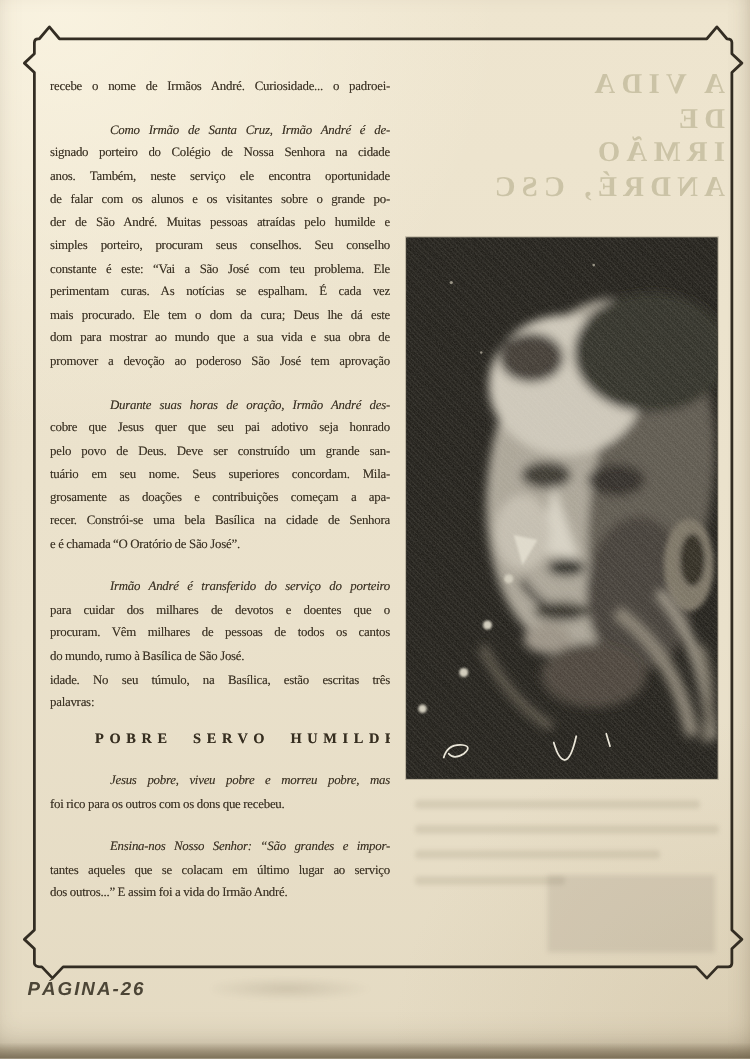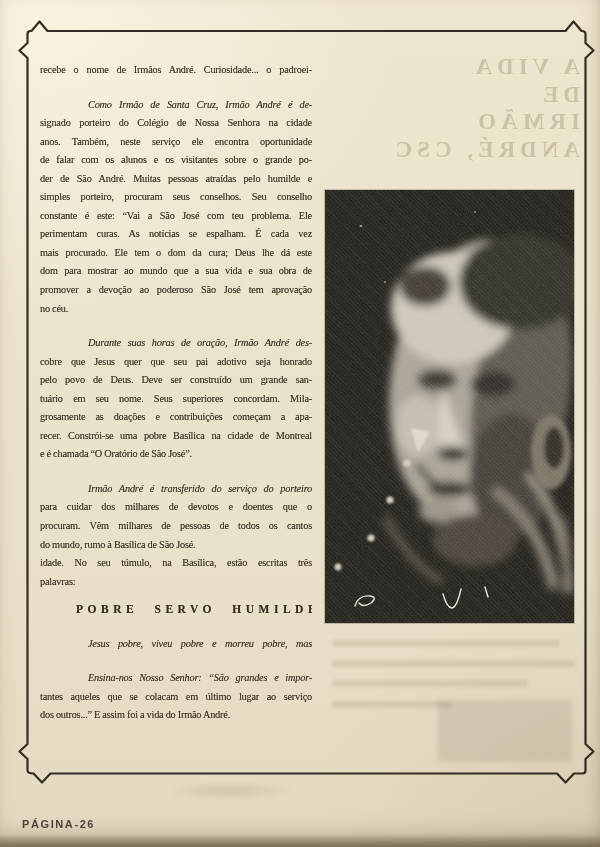--- a/index.html
+++ b/index.html
@@ -44,22 +44,22 @@
   
   .ghost{position:absolute;background:rgba(146,136,108,.20);border-radius:3px;filter:blur(1.6px);}
   .ghost-block{position:absolute;background:rgba(122,115,102,.17);filter:blur(2px);}
   
   .photo{position:absolute;left:325px;top:190px;width:249px;height:433px;
     background:#1a1813;box-shadow:0 0 0 1px rgba(60,52,38,.25);}
   .photo .half{position:absolute;inset:0;
     background:repeating-linear-gradient(45deg, rgba(236,229,211,.05) 0 1px, rgba(0,0,0,0) 1px 3px);}
   .footer{
     position:absolute;left:22px;top:783px;
-    font-family:"Liberation Sans", sans-serif;font-weight:bold;
-    font-size:11px;letter-spacing:1.6px;color:#4c4536;margin-top:35px;
+    font-family:"Liberation Sans", sans-serif;font-style:italic;font-weight:bold;
+    font-size:15px;letter-spacing:1.6px;color:#4c4536;
   }
   .footer-smudge{position:absolute;left:170px;top:782px;width:150px;height:18px;
     background:radial-gradient(60% 70% at 40% 50%, rgba(120,108,86,.20), rgba(120,108,86,0) 75%);
     filter:blur(1.5px);}
 </style>
 </head>
 <body>
 
 <div class="bleed-title" id="bleed-title">
     <div>A VIDA</div>
@@ -99,36 +99,36 @@
     <div class="line">signado porteiro do Colégio de Nossa Senhora na cidade</div>
     <div class="line">anos. Também, neste serviço ele encontra oportunidade</div>
     <div class="line">de falar com os alunos e os visitantes sobre o grande po-</div>
     <div class="line">der de São André. Muitas pessoas atraídas pelo humilde e</div>
     <div class="line">simples porteiro, procuram seus conselhos. Seu conselho</div>
     <div class="line">constante é este: “Vai a São José com teu problema. Ele</div>
     <div class="line">perimentam curas. As notícias se espalham. É cada vez</div>
     <div class="line">mais procurado. Ele tem o dom da cura; Deus lhe dá este</div>
     <div class="line">dom para mostrar ao mundo que a sua vida e sua obra de</div>
     <div class="line">promover a devoção ao poderoso São José tem aprovação</div>
-    <div class="line end">no céu.</div>
     <div class="line indent parastart">Durante suas horas de oração, Irmão André des-</div>
     <div class="line">cobre que Jesus quer que seu pai adotivo seja honrado</div>
     <div class="line">pelo povo de Deus. Deve ser construído um grande san-</div>
     <div class="line">tuário em seu nome. Seus superiores concordam. Mila-</div>
     <div class="line">grosamente as doações e contribuições começam a apa-</div>
-    <div class="line">recer. Constrói-se uma pobre Basílica na cidade de Montreal</div>
+    <div class="line">recer. Constrói-se uma bela Basílica na cidade de Senhora</div>
     <div class="line end">e é chamada “O Oratório de São José”.</div>
     <div class="line indent parastart">Irmão André é transferido do serviço do porteiro</div>
     <div class="line">para cuidar dos milhares de devotos e doentes que o</div>
     <div class="line">procuram. Vêm milhares de pessoas de todos os cantos</div>
     <div class="line end">do mundo, rumo à Basílica de São José.</div>
     <div class="line">idade. No seu túmulo, na Basílica, estão escritas três</div>
     <div class="line end">palavras:</div>
     <div class="sec-heading">POBRE SERVO HUMILDE</div>
     <div class="line indent parastart">Jesus pobre, viveu pobre e morreu pobre, mas</div>
+    <div class="line end">foi rico para os outros com os dons que recebeu.</div>
     <div class="line indent parastart">Ensina-nos Nosso Senhor: “São grandes e impor-</div>
     <div class="line">tantes aqueles que se colacam em último lugar ao serviço</div>
     <div class="line end">dos outros...” E assim foi a vida do Irmão André.</div>
   </div>
 
 <div class="photo">
   <svg width="249" height="433" viewBox="0 0 249 433">
     <defs>
       <filter id="b4">
           <feGaussianBlur stdDeviation="4"></feGaussianBlur>

